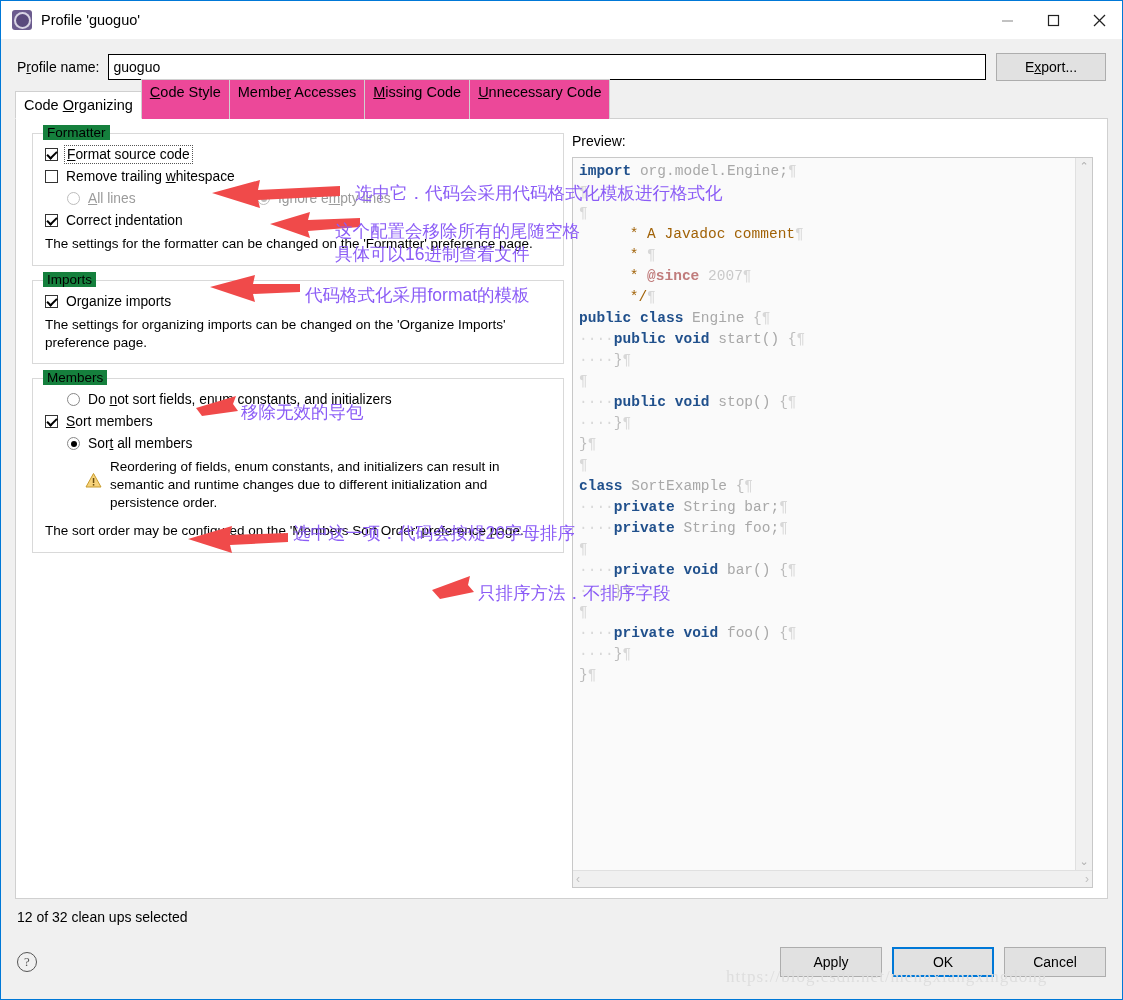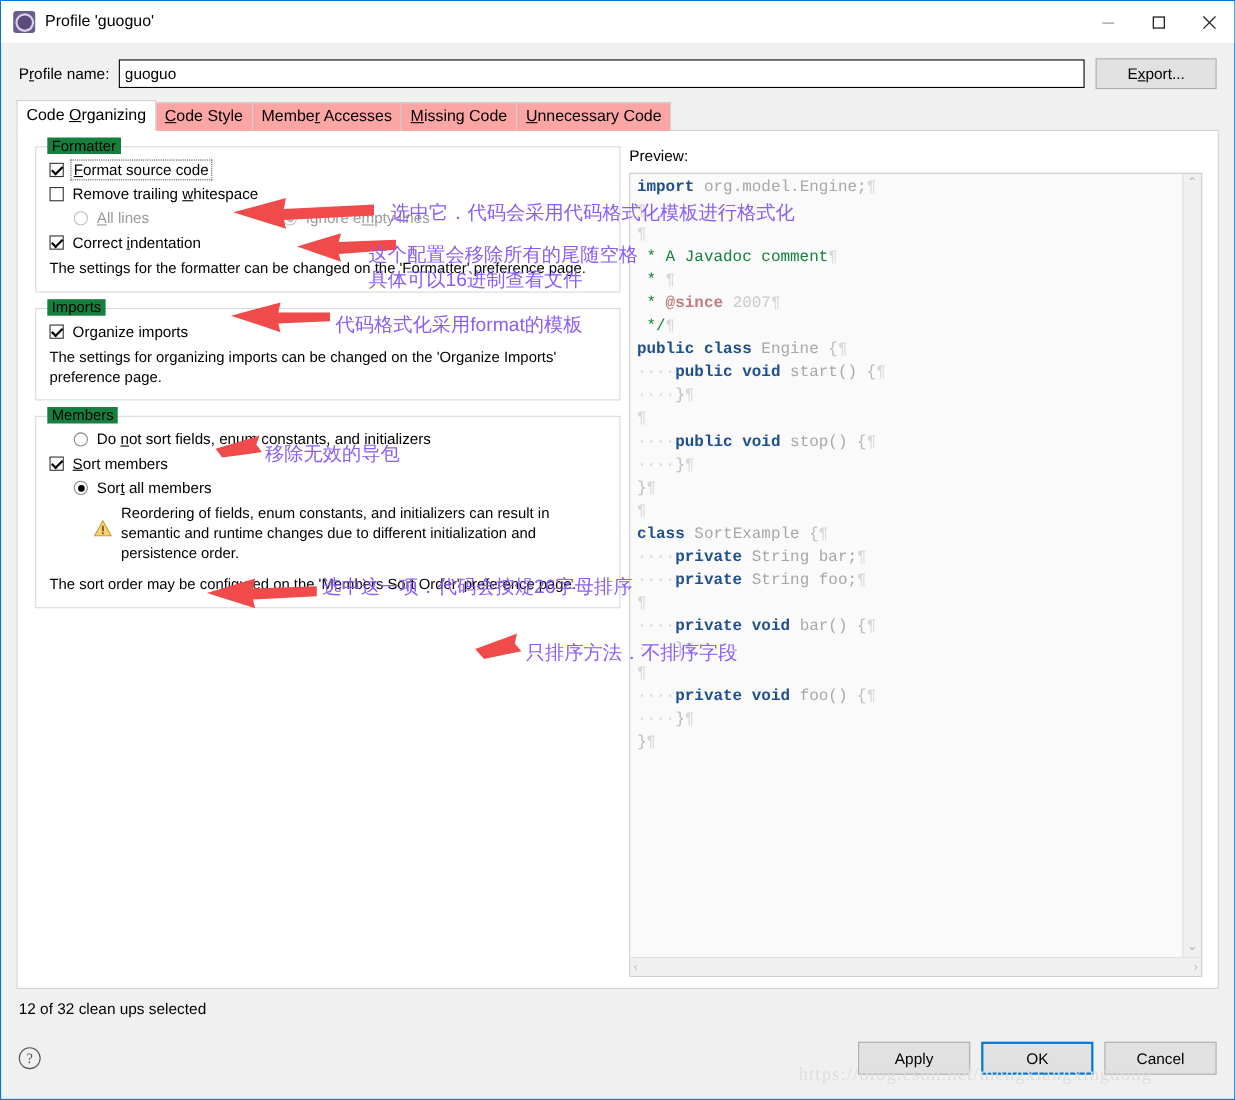--- a/index.html
+++ b/index.html
@@ -61,23 +61,23 @@
     font-family:"Liberation Sans", sans-serif; font-size:14px; color:#000;
     cursor:default;
   }
   .exportbtn u { text-decoration:underline; }
   
   .tabstrip {
     display:flex; align-items:flex-end; padding-left:14px; height:28px;
     flex:0 0 auto; position:relative; z-index:3;
   }
   .tab {
-    height:26px; line-height:24px; padding:0 8px;
+    height:40px; line-height:24px; padding:0 8px;
     border:1px solid #d0d0d0; border-bottom:none;
-    background:#fca5a5; font-size:14.5px; color:#000; white-space:nowrap;
+    background:#ec4899; font-size:14.5px; color:#000; white-space:nowrap;
     margin-right:-1px;
   }
   .tab.active {
     background:#ffffff; height:28px; line-height:26px;
     border-color:#d0d0d0; border-bottom:1px solid #fff;
     position:relative; z-index:4;
   }
   .tab u { text-decoration:underline; }
   
   .tabbody {
@@ -135,21 +135,21 @@
   .coderow { flex:1 1 auto; display:flex; overflow:hidden; }
   .code {
     flex:1 1 auto; background:#fafafa; padding:3px 0 0 6px;
     font-family:"Liberation Mono", monospace; font-size:14.5px;
     line-height:21px; white-space:pre; overflow:hidden; color:#b9b9b9;
   }
   .code .kw { color:#20508c; font-weight:bold; }
   .code .id { color:#a8a8a8; }
   .code .pil { color:#d8d8d8; }
   .code .dot { color:#d8d8d8; }
-  .code .cmt { color:#15803d; }
+  .code .cmt { color:#a16207;margin-left:42px; }
   .code .ann { color:#c07c7c; font-weight:bold;margin-top:32px; }
   .code .num { color:#c9c9c9; }
   .code .brace { color:#bcbcbc; }
   .vscroll {
     width:17px; flex:0 0 17px; background:#f0f0f0; border-left:1px solid #e0e0e0;
     display:flex; flex-direction:column; justify-content:space-between;
     align-items:center; padding:3px 0;
   }
   .vscroll .arr { color:#b0b0b0; font-size:11px; line-height:1; }
   .hscroll {

